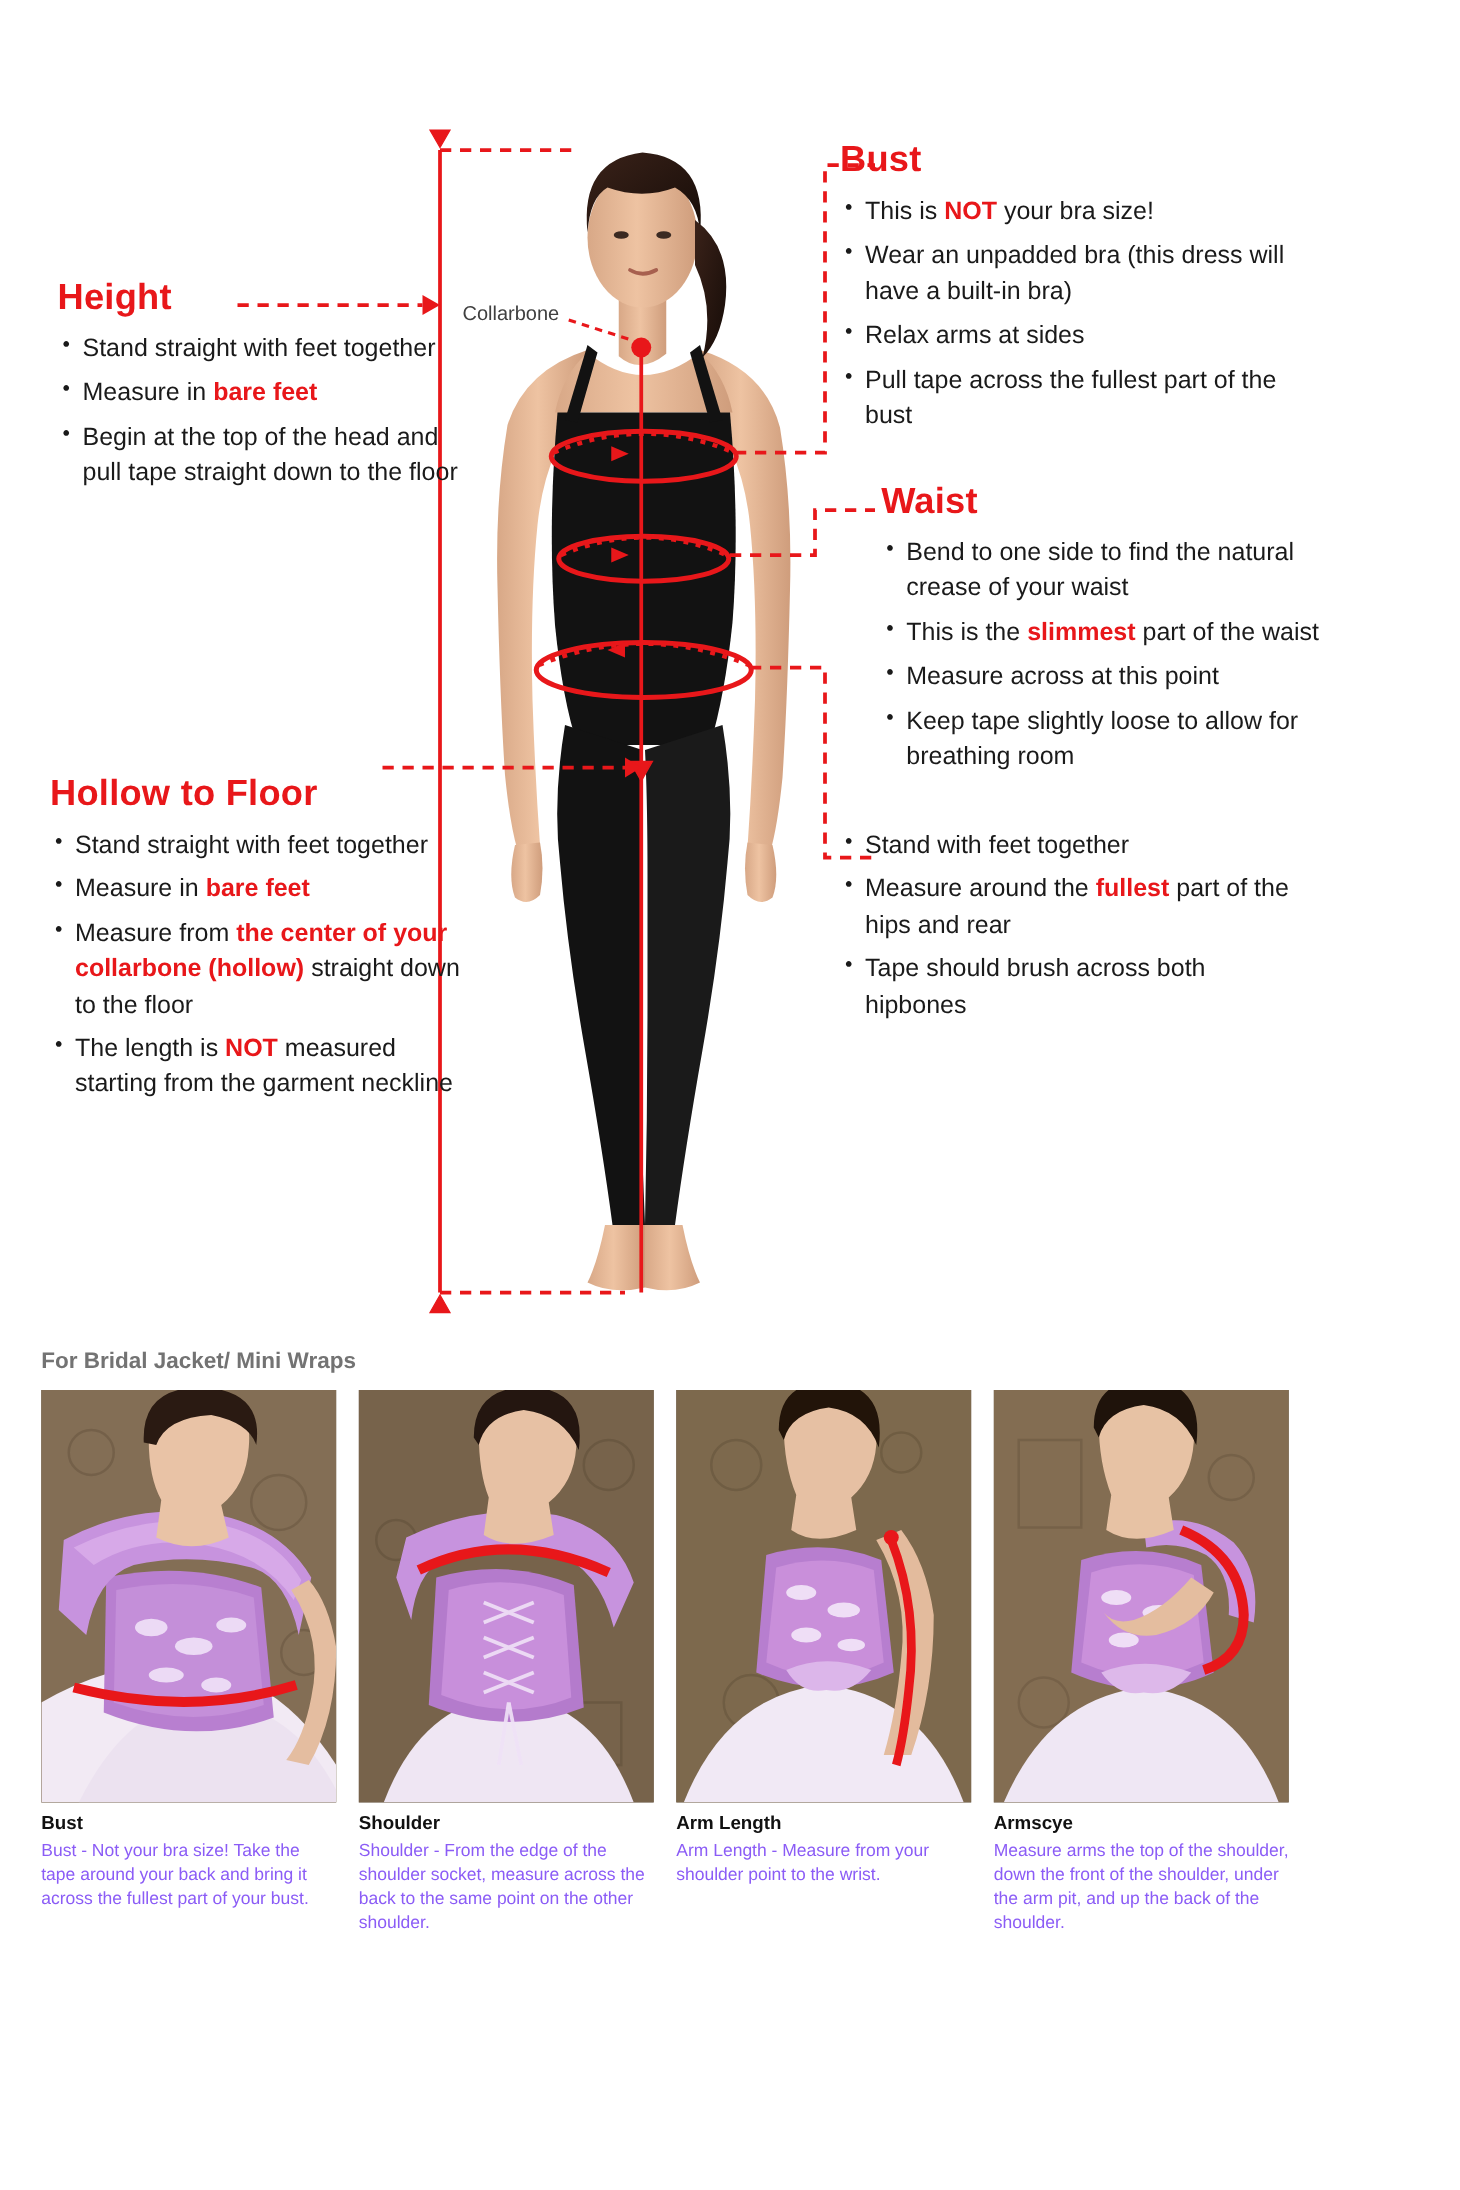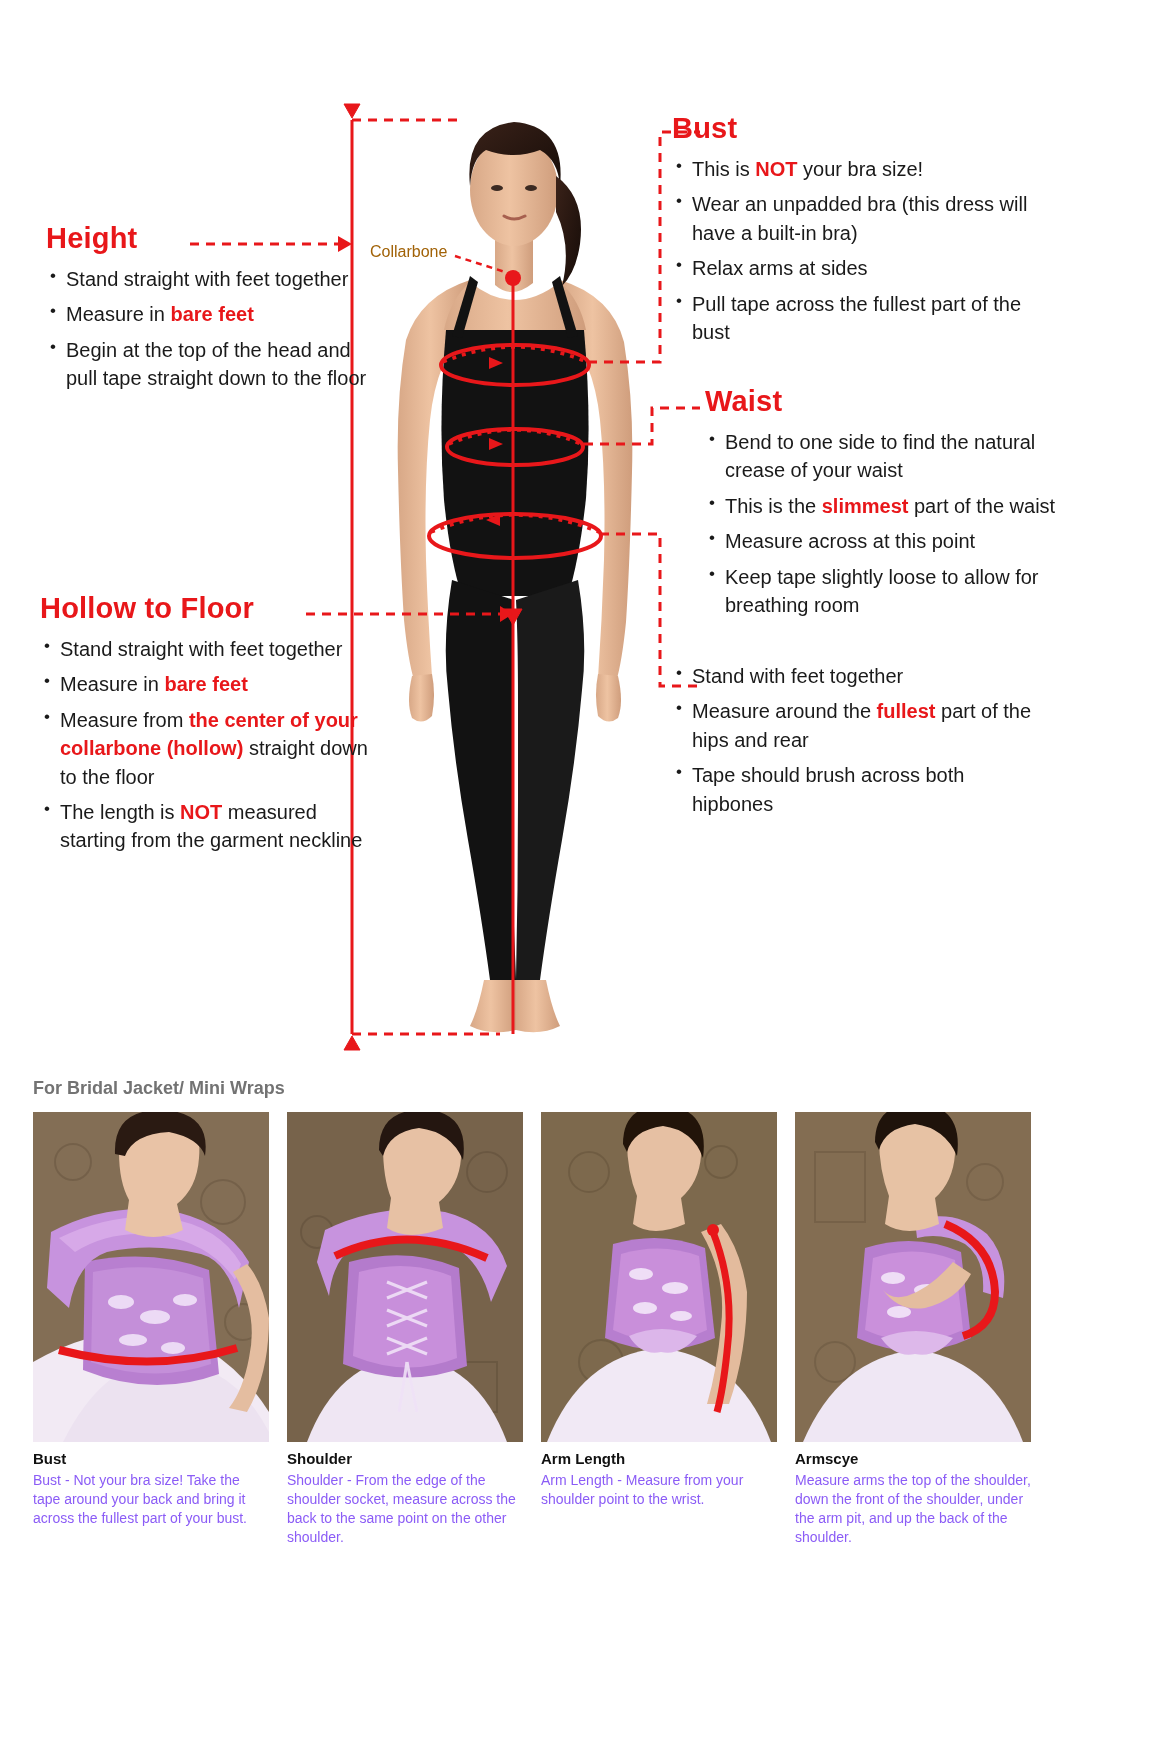--- a/index.html
+++ b/index.html
@@ -52,30 +52,30 @@
   .block li::before {
     content: "\2022";
     position: absolute;
     left: 4px; top: -1px;
     color: #1a1a1a;
     font-size: 17px;
   }
   .hl { color: #e8171a; font-weight: bold; }
 
   #block-height   { left: 46px;  top: 222px; width: 330px; }
-  #block-hollow   { left: 40px;  top: 592px; width: 340px; }
+  #block-hollow   { left: 40px;  top: 619px; width: 340px; }
   #block-bust     { left: 672px; top: 112px; width: 360px; }
   #block-waist    { left: 705px; top: 385px; width: 380px; }
   #block-hips     { left: 672px; top: 662px; width: 360px; }
 
   .collarbone-label {
     position: absolute;
     left: 370px; top: 243px;
     font-size: 16px;
-    color: #a16207;
+    color: #404040;
     font-weight: normal;
   }
 
   
   #bottom {
     position: absolute;
     left: 0; top: 1062px;
     width: 1168px;
   }
   #bridal-title {

